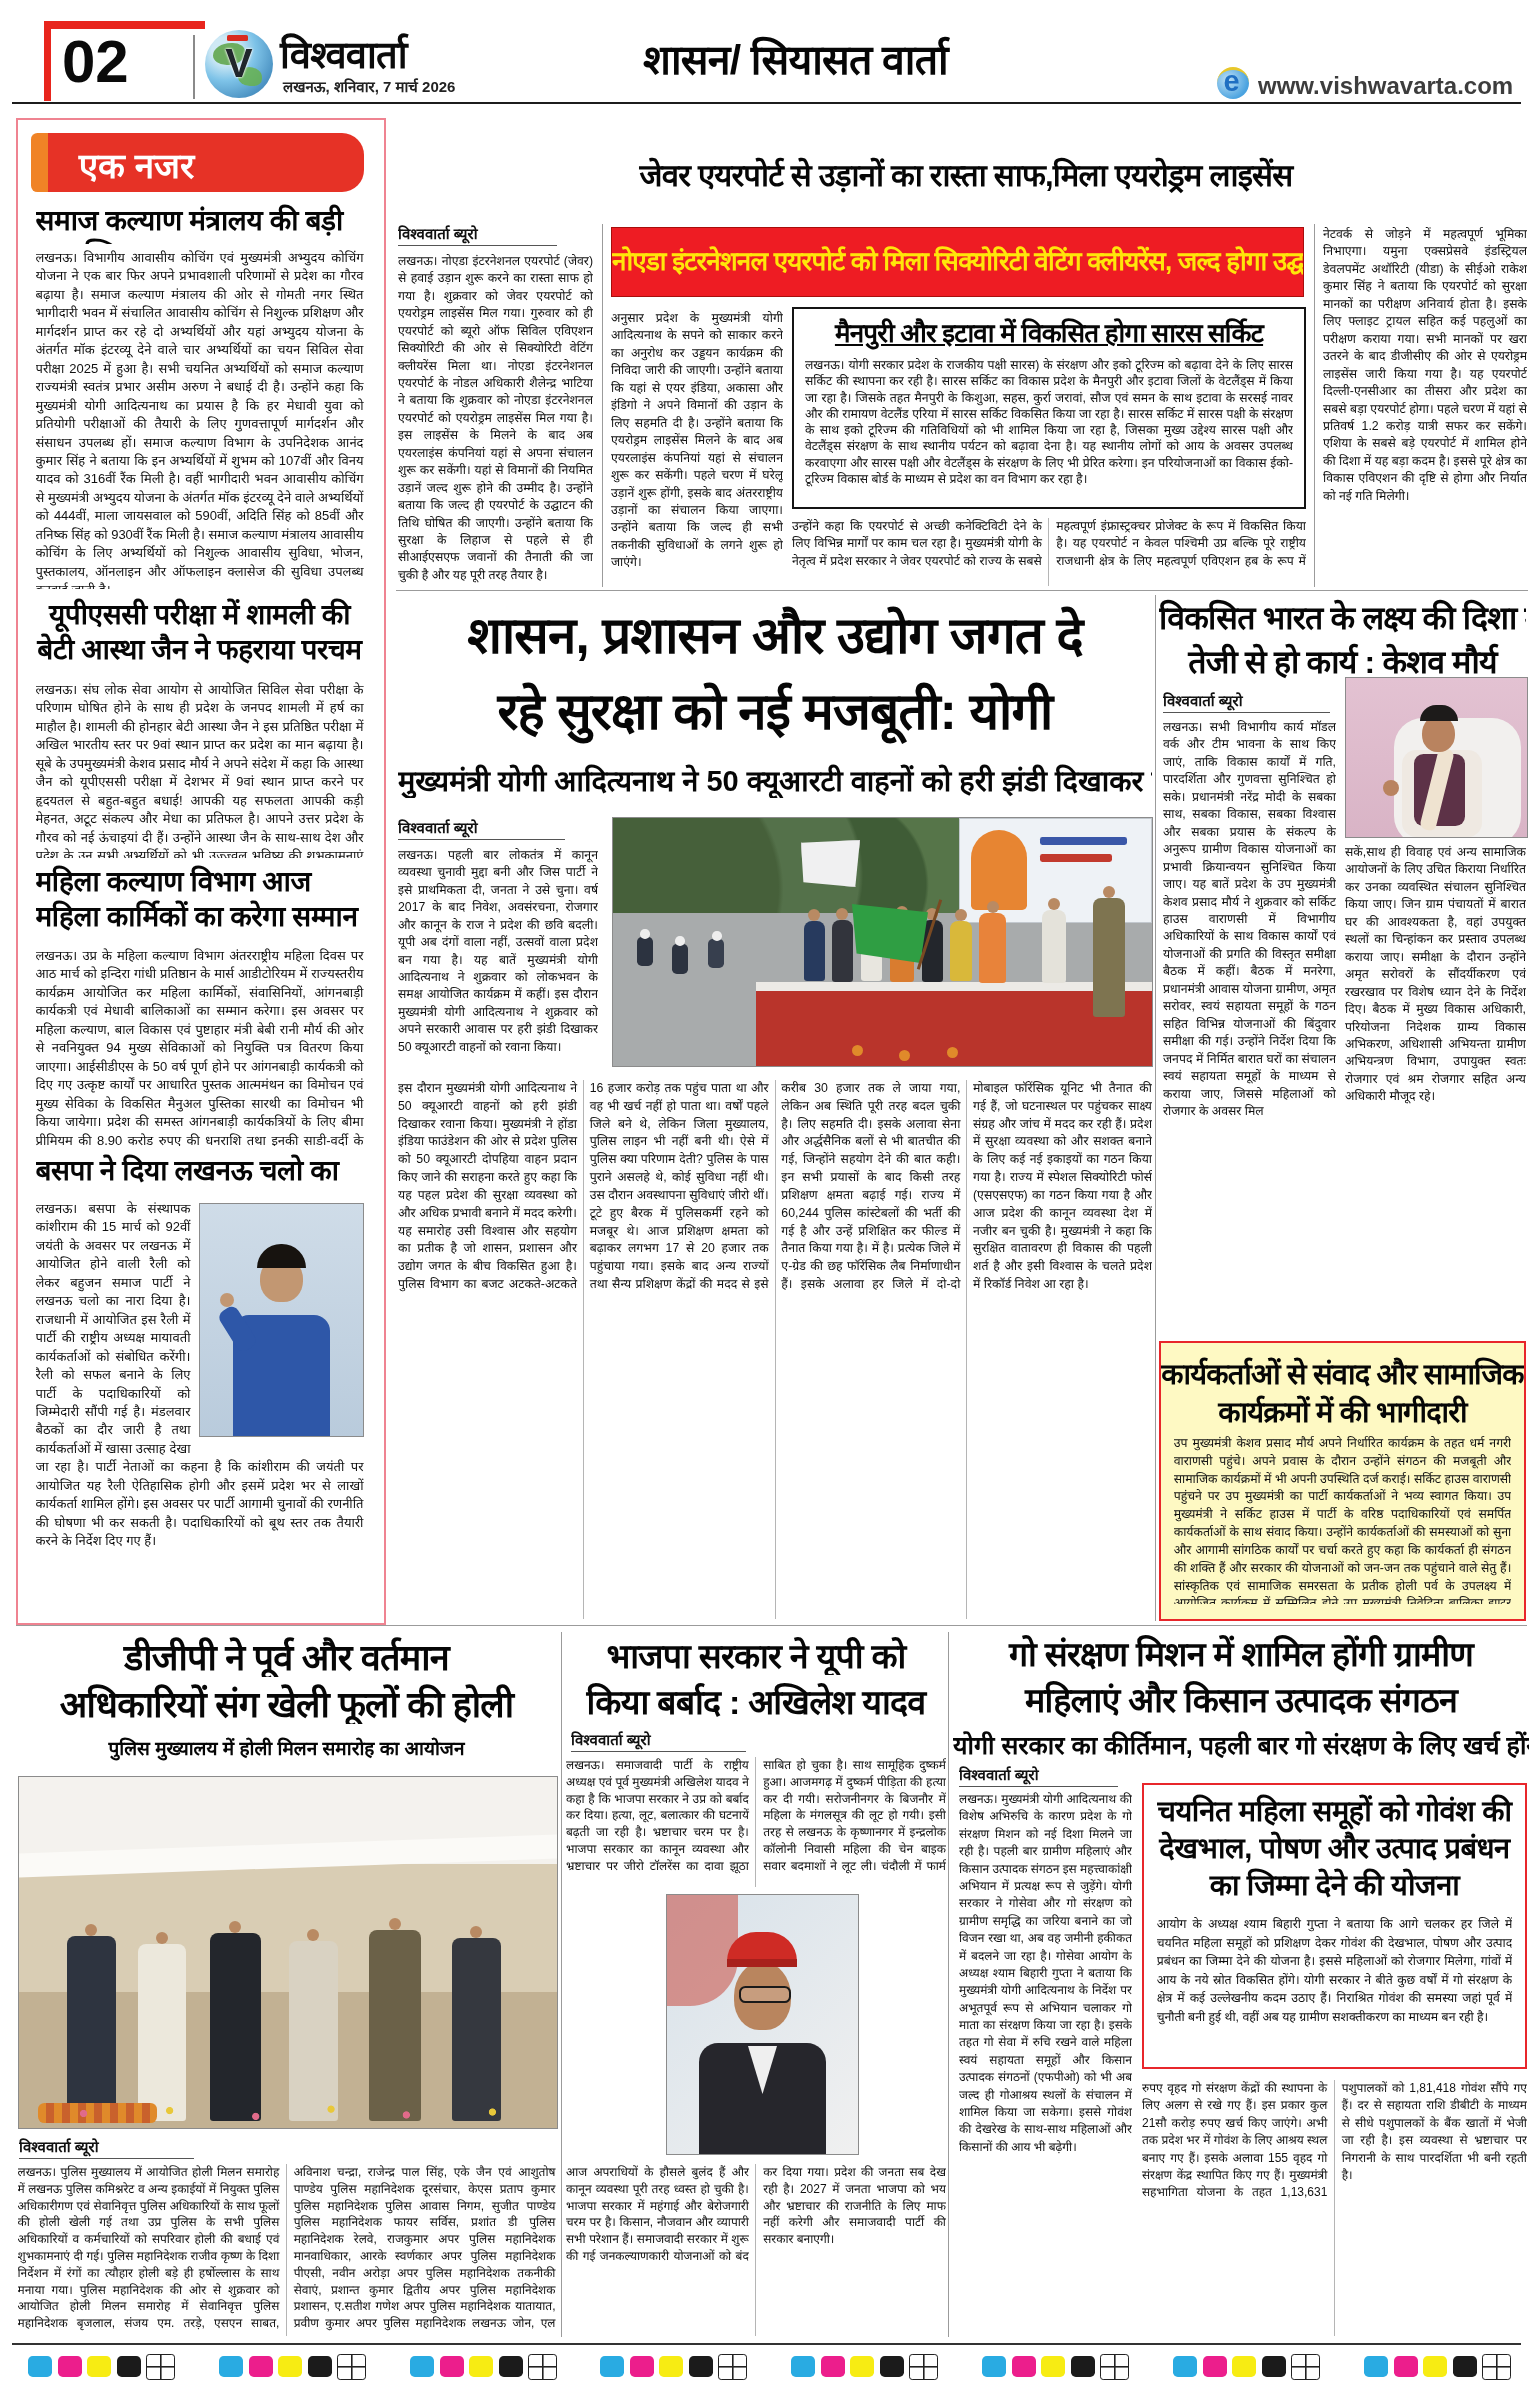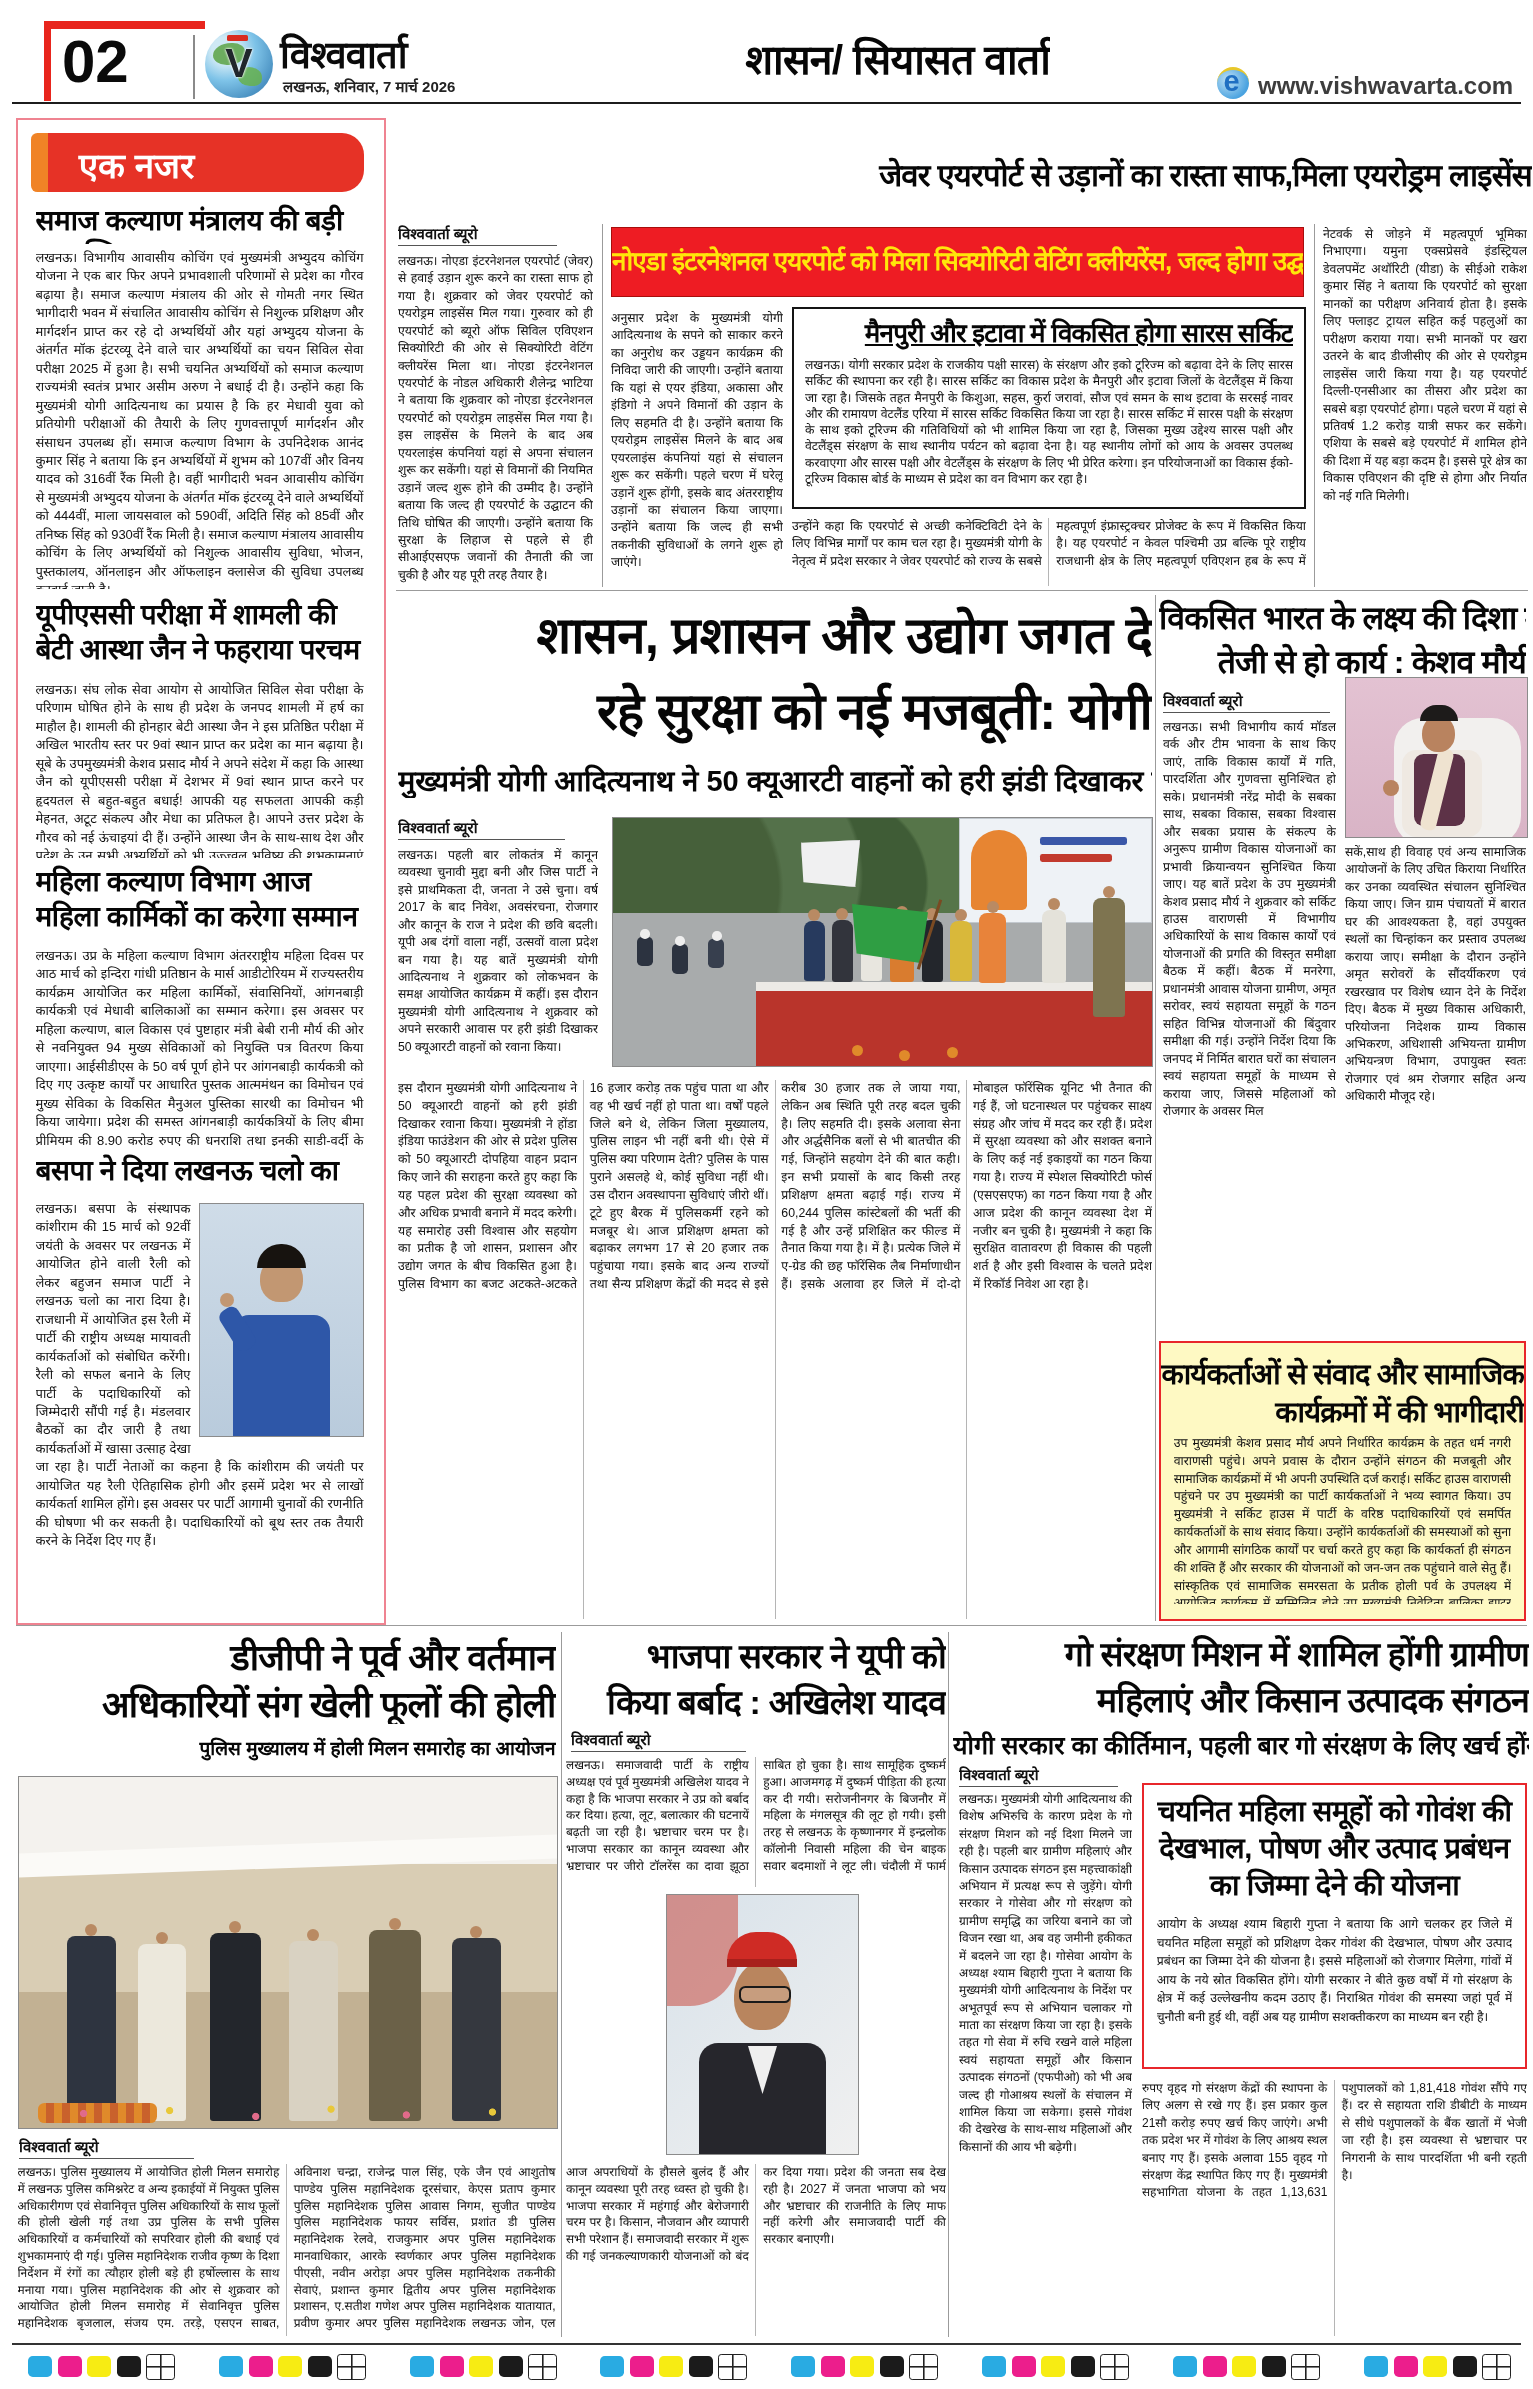--- a/index.html
+++ b/index.html
@@ -1,20 +1,20 @@
 <!DOCTYPE html>
 <html style="font-size:12.7px"><head>
 <meta charset="utf-8">
 <style>
   html,body{margin:0;padding:0;background:#fff;}
   .page{position:relative;width:1533px;height:2389px;background:#fff;overflow:hidden;
         font-family:"Liberation Sans","DejaVu Sans",sans-serif;color:#111;}
   .abs{position:absolute;}
   .txt{overflow:hidden;text-align:justify;line-height:1.42;}
-  .hl{font-weight:800;color:#060606;white-space:nowrap;overflow:hidden;text-align:right;letter-spacing:-0.8px;}
+  .hl{font-weight:800;color:#060606;white-space:nowrap;overflow:hidden;text-align:center;letter-spacing:-0.8px;}
   .hlw{font-weight:800;color:#060606;overflow:hidden;letter-spacing:-0.4px;}
   .byline{font-weight:bold;font-size:15px;border-bottom:1.6px solid #555;padding-bottom:2.4px;overflow:hidden;white-space:nowrap;}
   .cols2{column-count:2;column-gap:14.3px;column-rule:0.8px solid #b5b5b5;}
   .cols4{column-count:4;column-gap:12.7px;column-rule:0.8px solid #b5b5b5;}
   .vrule{background:#9b9b9b;width:0.8px;}
   .hrule{background:#9b9b9b;height:0.8px;}
   .photo{overflow:hidden;border:0.8px solid #8b8b8b;}
   .person{border-radius:8px 8px 3.2px 3.2px;}
   .person:before{content:'';display:block;width:12px;height:12px;background:#b98a63;border-radius:50%;margin:-12px auto 1.6px;}
   .regsq{display:inline-block;width:24px;height:21.5px;border-radius:4.8px;margin-right:5.6px;vertical-align:middle;}
@@ -50,21 +50,21 @@
   <div class="abs" style="left:16px;top:118px;width:366px;height:1503px;border:2.4px solid #ef8391;background:#fff;">
     <div class="abs" style="left:12.7px;top:12.7px;width:334px;height:59px;">
       <span class="abs" style="left:0;top:0;width:17.5px;height:59px;background:#f08326;border-radius:6.4px 0 0 6.4px;"></span>
       <span class="abs" style="left:17.5px;top:0;width:316px;height:59px;background:#e63226;border-radius:0 22px 22px 0;"></span>
       <span class="abs" style="left:48px;top:8px;font-size:35px;font-weight:800;color:#fff;">एक नजर</span>
     </div>
 
     <div class="abs hlw" style="left:17.5px;top:84px;width:328px;height:40px;font-size:28px;line-height:1.2;">समाज कल्याण मंत्रालय की बड़ी उपलब्धि</div>
     <div class="abs txt" style="left:17.5px;top:129px;width:328px;height:340px;font-size:13px;">लखनऊ। विभागीय आवासीय कोचिंग एवं मुख्यमंत्री अभ्युदय कोचिंग योजना ने एक बार फिर अपने प्रभावशाली परिणामों से प्रदेश का गौरव बढ़ाया है। समाज कल्याण मंत्रालय की ओर से गोमती नगर स्थित भागीदारी भवन में संचालित आवासीय कोचिंग से निशुल्क प्रशिक्षण और मार्गदर्शन प्राप्त कर रहे दो अभ्यर्थियों और यहां अभ्युदय योजना के अंतर्गत मॉक इंटरव्यू देने वाले चार अभ्यर्थियों का चयन सिविल सेवा परीक्षा 2025 में हुआ है। सभी चयनित अभ्यर्थियों को समाज कल्याण राज्यमंत्री स्वतंत्र प्रभार असीम अरुण ने बधाई दी है। उन्होंने कहा कि मुख्यमंत्री योगी आदित्यनाथ का प्रयास है कि हर मेधावी युवा को प्रतियोगी परीक्षाओं की तैयारी के लिए गुणवत्तापूर्ण मार्गदर्शन और संसाधन उपलब्ध हों। समाज कल्याण विभाग के उपनिदेशक आनंद कुमार सिंह ने बताया कि इन अभ्यर्थियों में शुभम को 107वीं और विनय यादव को 316वीं रैंक मिली है। वहीं भागीदारी भवन आवासीय कोचिंग से मुख्यमंत्री अभ्युदय योजना के अंतर्गत मॉक इंटरव्यू देने वाले अभ्यर्थियों को 444वीं, माला जायसवाल को 590वीं, अदिति सिंह को 85वीं और तनिष्क सिंह को 930वीं रैंक मिली है। समाज कल्याण मंत्रालय आवासीय कोचिंग के लिए अभ्यर्थियों को निशुल्क आवासीय सुविधा, भोजन, पुस्तकालय, ऑनलाइन और ऑफलाइन क्लासेज की सुविधा उपलब्ध करवाई जाती है।</div>
 
-    <div class="abs hlw" style="left:17.5px;top:477px;width:328px;height:78px;font-size:28px;line-height:1.25;">यूपीएससी परीक्षा में शामली की बेटी आस्था जैन ने फहराया परचम</div>
+    <div class="abs hlw" style="left:17.5px;top:477px;width:328px;height:78px;font-size:28px;line-height:1.25;text-align:center;">यूपीएससी परीक्षा में शामली की बेटी आस्था जैन ने फहराया परचम</div>
     <div class="abs txt" style="left:17.5px;top:561px;width:328px;height:177px;font-size:13px;">लखनऊ। संघ लोक सेवा आयोग से आयोजित सिविल सेवा परीक्षा के परिणाम घोषित होने के साथ ही प्रदेश के जनपद शामली में हर्ष का माहौल है। शामली की होनहार बेटी आस्था जैन ने इस प्रतिष्ठित परीक्षा में अखिल भारतीय स्तर पर 9वां स्थान प्राप्त कर प्रदेश का मान बढ़ाया है। सूबे के उपमुख्यमंत्री केशव प्रसाद मौर्य ने अपने संदेश में कहा कि आस्था जैन को यूपीएससी परीक्षा में देशभर में 9वां स्थान प्राप्त करने पर हृदयतल से बहुत-बहुत बधाई! आपकी यह सफलता आपकी कड़ी मेहनत, अटूट संकल्प और मेधा का प्रतिफल है। आपने उत्तर प्रदेश के गौरव को नई ऊंचाइयां दी हैं। उन्होंने आस्था जैन के साथ-साथ देश और प्रदेश के उन सभी अभ्यर्थियों को भी उज्ज्वल भविष्य की शुभकामनाएं दी हैं उन्होंने कहा कि यूपीएससी की परीक्षा अपनी कठिन प्रकृति के लिए जानी जाती है और इसमें सफलता पाना अभ्यर्थी के वर्षों के कठिन परिश्रम, धैर्य और समर्पण का प्रमाण है।</div>
 
     <div class="abs hlw" style="left:17.5px;top:744px;width:328px;height:78px;font-size:28px;line-height:1.25;">महिला कल्याण विभाग आज महिला कार्मिकों का करेगा सम्मान</div>
     <div class="abs txt" style="left:17.5px;top:827px;width:328px;height:199px;font-size:13px;">लखनऊ। उप्र के महिला कल्याण विभाग अंतरराष्ट्रीय महिला दिवस पर आठ मार्च को इन्दिरा गांधी प्रतिष्ठान के मार्स आडीटोरियम में राज्यस्तरीय कार्यक्रम आयोजित कर महिला कार्मिकों, संवासिनियों, आंगनबाड़ी कार्यकत्री एवं मेधावी बालिकाओं का सम्मान करेगा। इस अवसर पर महिला कल्याण, बाल विकास एवं पुष्टाहार मंत्री बेबी रानी मौर्य की ओर से नवनियुक्त 94 मुख्य सेविकाओं को नियुक्ति पत्र वितरण किया जाएगा। आईसीडीएस के 50 वर्ष पूर्ण होने पर आंगनबाड़ी कार्यकत्री को दिए गए उत्कृष्ट कार्यों पर आधारित पुस्तक आत्ममंथन का विमोचन एवं मुख्य सेविका के विकसित मैनुअल पुस्तिका सारथी का विमोचन भी किया जायेगा। प्रदेश की समस्त आंगनबाड़ी कार्यकत्रियों के लिए बीमा प्रीमियम की 8.90 करोड़ रुपए की धनराशि तथा इनकी साड़ी-वर्दी के लिए 29.59 करोड़ रुपए की धनराशि का डीबीटी के माध्यम से अंतरण किया जायेगा। कार्यक्रम में विभाग की राज्यमंत्री, राज्य महिला आयोग की अध्यक्ष के साथ विभाग उच्च अधिकारी भी मौजूद रहेंगे।</div>
 
     <div class="abs hlw" style="left:17.5px;top:1034px;width:328px;height:40px;font-size:28px;line-height:1.2;">बसपा ने दिया लखनऊ चलो का नारा</div>
     <div class="abs txt" style="left:17.5px;top:1080px;width:328px;height:404px;font-size:13px;">
       <span class="photo" style="float:right;width:163px;height:232px;margin:3.2px 0 6.4px 8px;position:relative;background:linear-gradient(#cfdce8,#b9cbdc);display:block;">
         <span class="abs" style="left:33px;top:111px;width:97px;height:121px;background:#2e57a8;border-radius:16px 16px 0 0;"></span>
         <span class="abs" style="left:20.7px;top:89px;width:14.3px;height:14.3px;background:#c29772;border-radius:50%;"></span>

